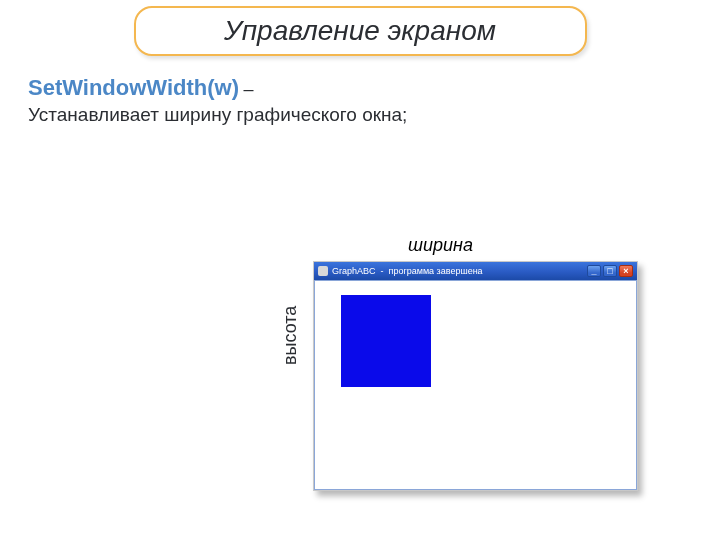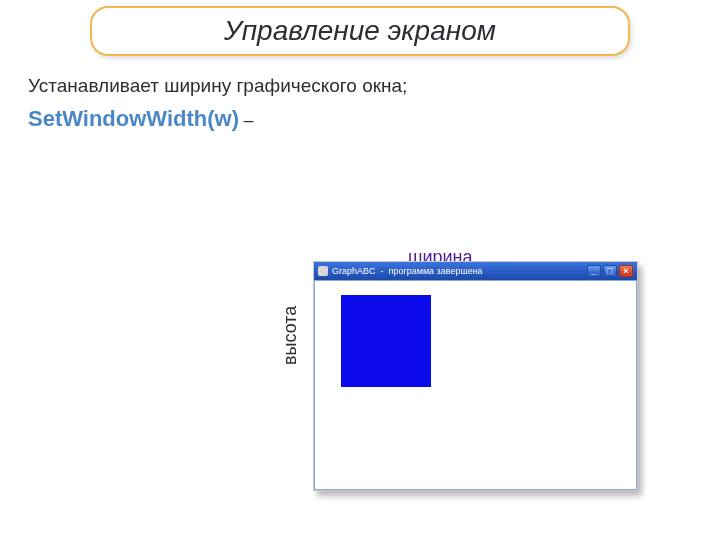--- a/index.html
+++ b/index.html
@@ -18,21 +18,21 @@
   .slide {
     position: relative;
     width: 720px;
     height: 540px;
     padding: 6px 14px 10px 14px;
   }
 
   
   .title-wrap {
     margin: 0 auto 18px auto;
-    width: 540px;
+    width: 453px;
   }
   .title-pill {
     border: 2px solid #f4b74f;
     border-radius: 18px;
     padding: 6px 22px;
     text-align: center;
     font-style: italic;
     font-size: 28px;
     line-height: 1.2;
     color: #2b2e33;
@@ -72,23 +72,24 @@
   
   .figure {
     position: absolute;
     left: 288px;
     top: 235px;
     width: 400px;
   }
   .width-label {
     position: absolute;
     left: 120px;
-    top: 12px;
+    top: 0px;
     font-size: 18px;
-    color: #4c1d95;
+    color: #000000;
+    font-style: italic;
   }
   .height-label {
     position: absolute;
     left: -8px;
     top: 130px;
     font-size: 18px;
     color: #2b2e33;
     transform: rotate(-90deg);
     transform-origin: left top;
   }
@@ -171,25 +172,25 @@
 <body>
 
 <div class="slide">
 
   <div class="title-wrap">
     <div class="title-pill">Управление экраном</div>
   </div>
 
   <div class="body">
 
-    <div class="row sep-top desc">Устанавливает ширину графического окна;</div>
     <div class="row">
       <span class="cmd">SetWindowWidth(w)</span>
       <span class="dash-thin">–</span>
     </div>
+    <div class="row sep-top desc">Устанавливает ширину графического окна;</div>
 
 
   </div>
 
   <div class="figure">
     <div class="width-label">ширина</div>
     <div class="height-label">высота</div>
 
     <div class="win-outer">
       <div class="win-titlebar">

